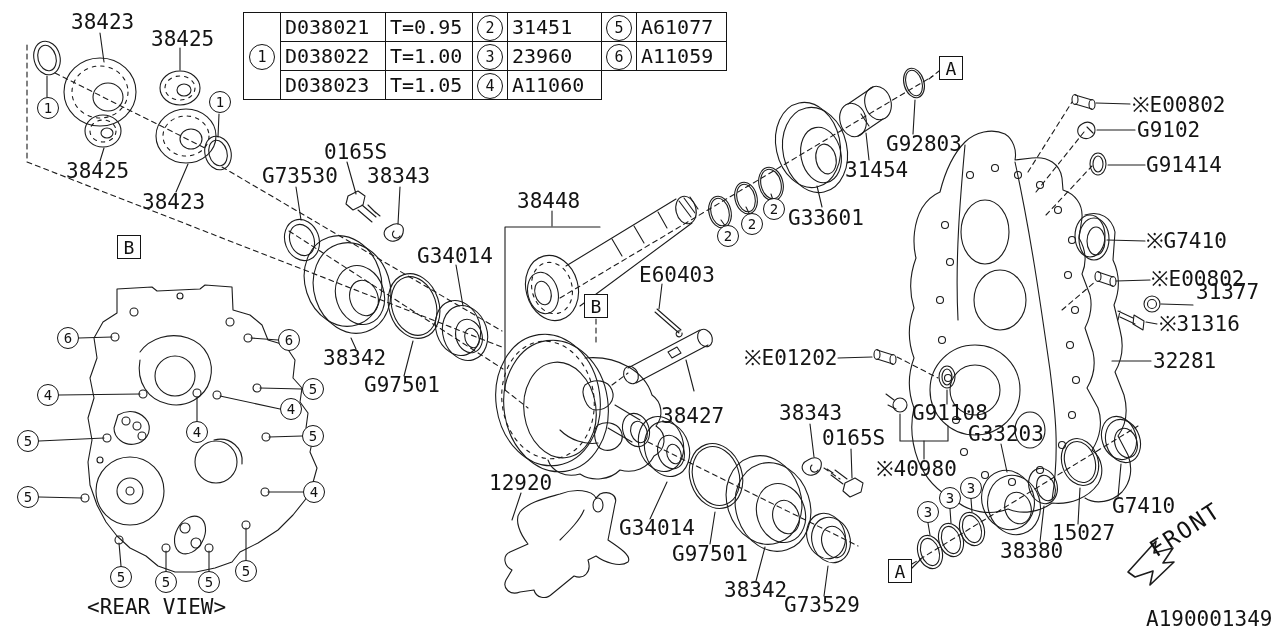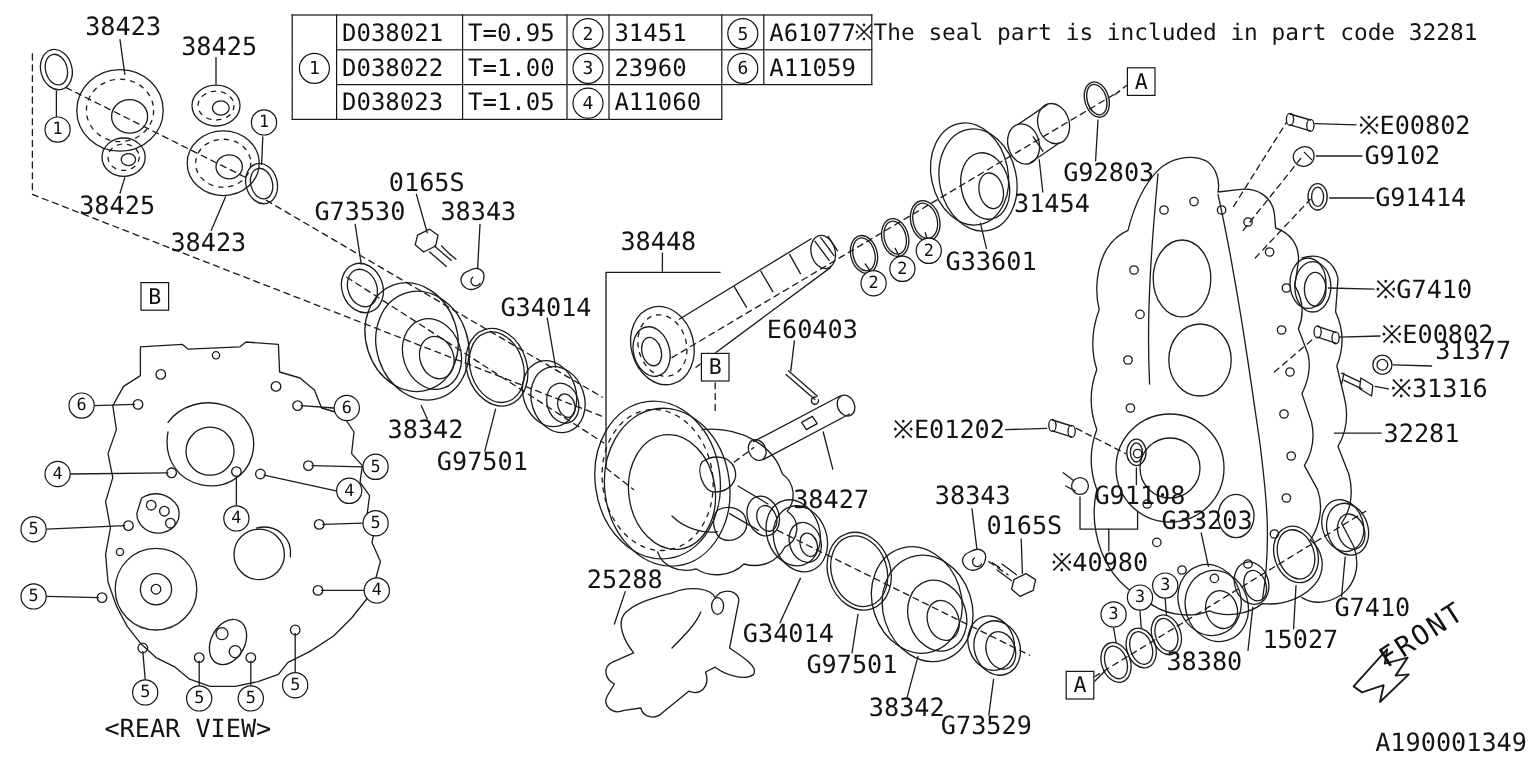--- a/index.html
+++ b/index.html
@@ -369,63 +369,62 @@
   </tr>
   <tr>
     <td>D038023</td>
     <td>T=1.05</td>
     <td class="mk"><span class="tcnum">4</span></td>
     <td>A11060</td>
   </tr>
 </tbody>
     </table>
 
-<div class="lbl sm" style="left:712px;top:18px">※The seal part is included in part code 32281</div>
 <div class="lbl" style="left:1146px;top:609px">A190001349</div>
 <div class="lbl" style="left:87px;top:597px">&lt;REAR VIEW&gt;</div>
 <div class="front">FRONT</div>
 
 <div class="lbl" style="left:71px;top:12px">38423</div>
 <div class="lbl" style="left:151px;top:29px">38425</div>
 <div class="lbl" style="left:66px;top:161px">38425</div>
 <div class="lbl" style="left:142px;top:192px">38423</div>
 <div class="lbl" style="left:324px;top:142px">0165S</div>
 <div class="lbl" style="left:262px;top:166px">G73530</div>
 <div class="lbl" style="left:367px;top:166px">38343</div>
 <div class="lbl" style="left:417px;top:246px">G34014</div>
 <div class="lbl" style="left:323px;top:348px">38342</div>
 <div class="lbl" style="left:364px;top:375px">G97501</div>
 <div class="lbl" style="left:517px;top:191px">38448</div>
 <div class="lbl" style="left:639px;top:265px">E60403</div>
 <div class="lbl" style="left:661px;top:406px">38427</div>
 <div class="lbl" style="left:788px;top:208px">G33601</div>
 <div class="lbl" style="left:845px;top:160px">31454</div>
 <div class="lbl" style="left:886px;top:134px">G92803</div>
-<div class="lbl" style="left:489px;top:473px">25288</div>
+<div class="lbl" style="left:489px;top:473px">12920</div>
 <div class="lbl" style="left:619px;top:518px">G34014</div>
 <div class="lbl" style="left:672px;top:544px">G97501</div>
 <div class="lbl" style="left:724px;top:580px">38342</div>
 <div class="lbl" style="left:784px;top:595px">G73529</div>
 <div class="lbl" style="left:779px;top:403px">38343</div>
 <div class="lbl" style="left:822px;top:428px">0165S</div>
 <div class="lbl" style="left:1132px;top:95px">※E00802</div>
 <div class="lbl" style="left:1137px;top:120px">G9102</div>
 <div class="lbl" style="left:1146px;top:155px">G91414</div>
 <div class="lbl" style="left:1146px;top:231px">※G7410</div>
 <div class="lbl" style="left:1151px;top:269px">※E00802</div>
 <div class="lbl" style="left:1196px;top:282px">31377</div>
 <div class="lbl" style="left:1159px;top:314px">※31316</div>
 <div class="lbl" style="left:1153px;top:351px">32281</div>
 <div class="lbl" style="left:744px;top:348px">※E01202</div>
 <div class="lbl" style="left:912px;top:403px">G91108</div>
 <div class="lbl" style="left:876px;top:459px">※40980</div>
 <div class="lbl" style="left:968px;top:424px">G33203</div>
 <div class="lbl" style="left:1112px;top:496px">G7410</div>
 <div class="lbl" style="left:1052px;top:523px">15027</div>
-<div class="lbl" style="left:972px;top:541px">38380</div>
+<div class="lbl" style="left:1000px;top:541px">38380</div>
 
 <div class="cnum" style="left:37px;top:97px">1</div>
 <div class="cnum" style="left:209px;top:91px">1</div>
 <div class="cnum" style="left:717px;top:225px">2</div>
 <div class="cnum" style="left:741px;top:213px">2</div>
 <div class="cnum" style="left:763px;top:198px">2</div>
 <div class="cnum" style="left:917px;top:501px">3</div>
 <div class="cnum" style="left:939px;top:487px">3</div>
 <div class="cnum" style="left:960px;top:477px">3</div>
 <div class="cnum" style="left:37px;top:384px">4</div>

